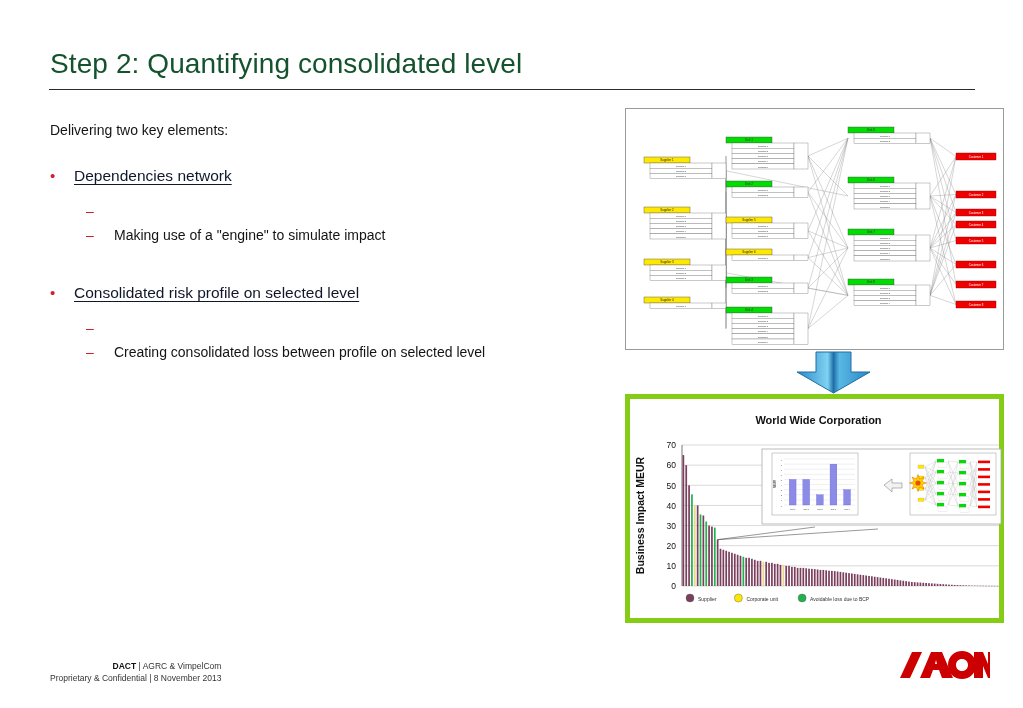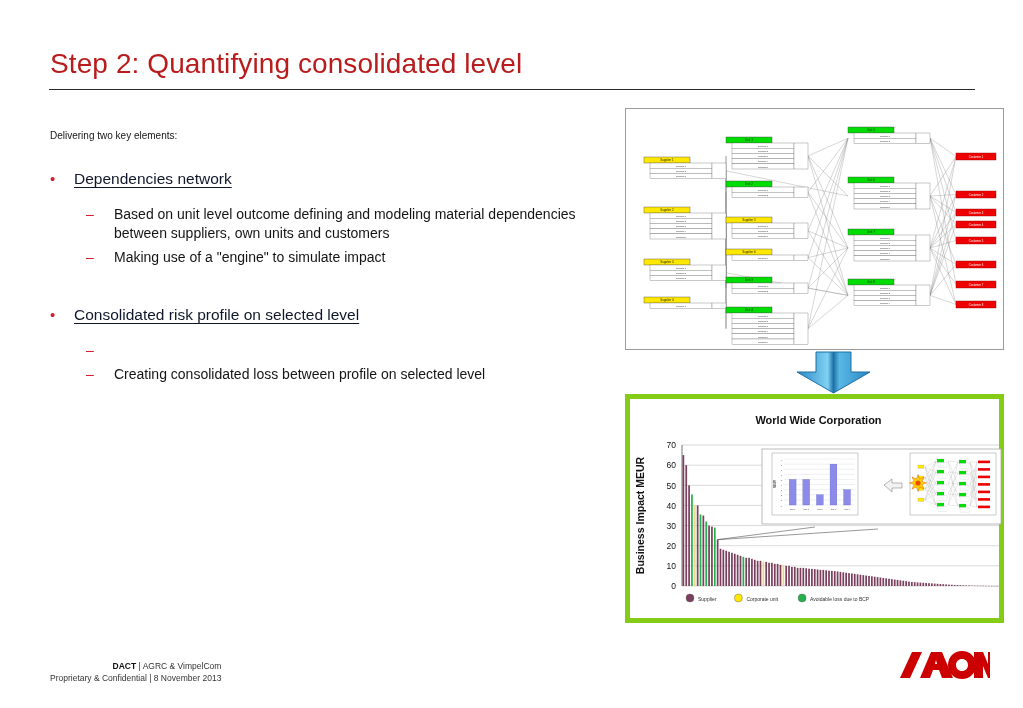--- a/index.html
+++ b/index.html
@@ -7,32 +7,32 @@
   body{
     width:1023px;height:708px;background:#ffffff;
     font-family:"Liberation Sans","DejaVu Sans",sans-serif;
     color:#1a1a1a;overflow:hidden;position:relative;
   }
   .slide{position:absolute;inset:0;}
 
   
   .title{
     position:absolute;left:50px;top:48px;
-    font-size:28px;color:#b91c1c;font-weight:400;
+    font-size:28px;color:#14532d;font-weight:400;
     letter-spacing:0.1px;white-space:nowrap;
   }
   .title-rule{
     position:absolute;left:49px;top:89px;width:926px;height:1px;
     background:#2b2b2b;
   }
 
   
   .body-col{position:absolute;left:50px;top:118px;width:560px;}
   .lead{
-    font-size:10px;color:#141414;margin:12px 0 28px 0;
+    font-size:14px;color:#141414;margin:4px 0 28px 0;
   }
   .blk{margin:0 0 8px 0;}
   .bullet-row{
     display:flex;align-items:flex-start;margin:0 0 10px 0;
   }
   .b-dot{
     color:#D0202B;font-size:15px;line-height:20px;
     width:24px;flex:0 0 24px;text-align:left;
   }
   .b-head{
@@ -90,21 +90,20 @@
     <p class="lead">Delivering two key elements:</p>
 
     <div class="blk">
       <div class="bullet-row">
         <span class="b-dot">•</span>
         <span class="b-head">Dependencies network</span>
       </div>
       <div class="sub-list">
         <div class="sub-row">
           <span class="s-dash">–</span>
-          <span class="s-txt">Based on unit level outcome defining and modeling material dependencies between suppliers, own units and customers</span>
         </div>
         <div class="sub-row">
           <span class="s-dash">–</span>
           <span class="s-txt">Making use of a "engine" to simulate impact</span>
         </div>
       </div>
     </div>
 
     <div class="gap-b"></div>
 

